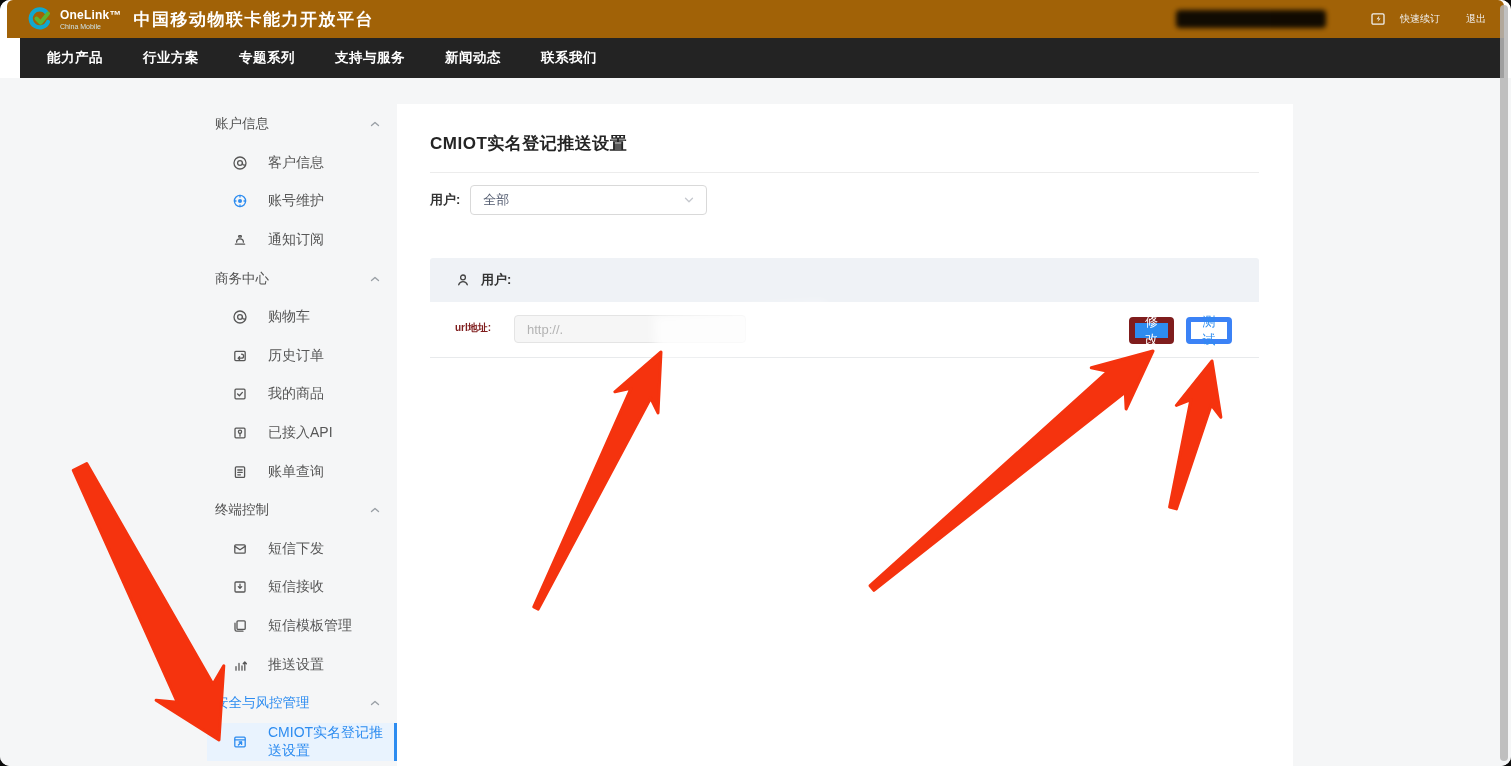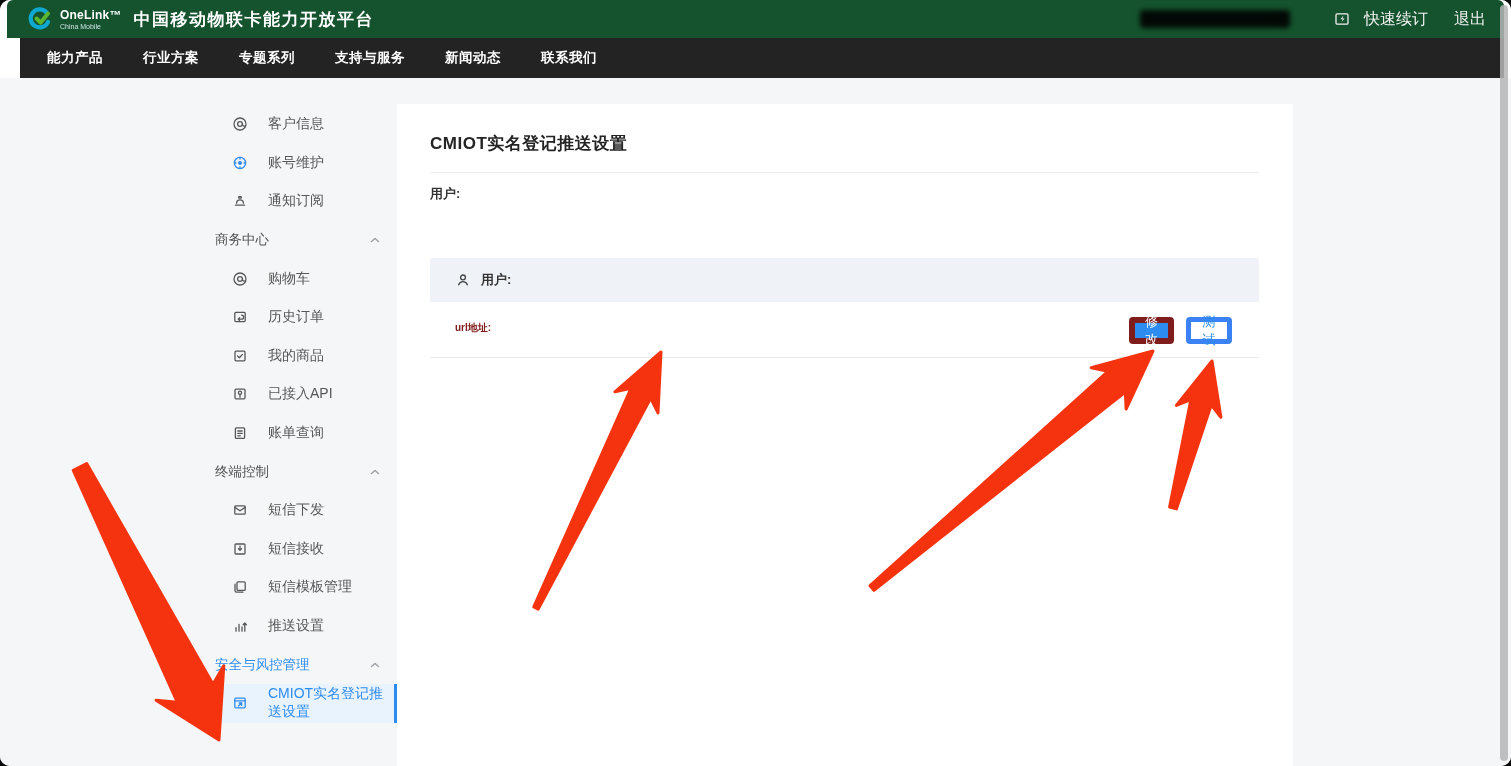--- a/index.html
+++ b/index.html
@@ -1,27 +1,27 @@
 <!DOCTYPE html>
 <html><head>
 <meta charset="utf-8">
 <style>
   html,body{margin:0;padding:0;background:#0c0c0c;font-family:"Liberation Sans","DejaVu Sans",sans-serif;}
   .window{position:relative;width:1511px;height:766px;background:#f5f6f7;border-radius:10px;overflow:hidden;margin:0 auto;}
   
   .topstrip{position:absolute;top:0;left:0;right:0;height:78px;background:#fff;}
-  .topbar{position:absolute;top:0;left:7px;right:7px;height:38px;background:#14532d;border-radius:6px 6px 0 0;display:flex;align-items:center;}
+  .topbar{position:absolute;top:0;left:7px;right:7px;height:38px;background:#a16207;border-radius:6px 6px 0 0;display:flex;align-items:center;}
   .brand{display:flex;align-items:center;margin-left:20px;gap:7px;}
   .brand-text{display:flex;flex-direction:column;line-height:1;}
   .brand-name{color:#fff;font-size:12px;font-weight:bold;letter-spacing:.2px;}
   .brand-sub{color:#cfe3e8;font-size:7px;margin-top:2px;}
   .site-title{color:#fff;font-size:17px;font-weight:bold;letter-spacing:1.5px;margin-left:12px;}
   .top-right{position:absolute;right:18px;top:0;height:38px;display:flex;align-items:center;gap:26px;}
   .redacted{width:150px;height:18px;background:#020202;border-radius:4px;filter:blur(2.5px);opacity:.9;margin-right:18px;}
-  .top-link{display:flex;align-items:center;gap:14px;color:#f2f2f2;font-size:16px;cursor:pointer;}
+  .top-link{display:flex;align-items:center;gap:14px;color:#f2f2f2;font-size:10px;cursor:pointer;}
   .navbar{position:absolute;top:38px;left:20px;right:7px;height:40px;background:#232323;display:flex;align-items:center;padding-left:27px;box-sizing:border-box;}
   .nav-item{color:#fff;font-size:13.5px;font-weight:600;letter-spacing:.5px;margin-right:40px;cursor:pointer;}
   
   .content{position:absolute;top:78px;left:0;right:0;bottom:0;background:#f5f6f7;}
   
   .sidebar{position:absolute;left:207px;top:27px;width:190px;}
   .side-row{height:38.6px;display:flex;align-items:center;box-sizing:border-box;}
   .side-section{justify-content:space-between;padding:0 14px 0 8px;color:#515151;font-size:13.5px;cursor:pointer;}
   .side-section.active{color:#2d8cf0;}
   .side-section .icn{color:#9aa0a6;}
@@ -99,20 +99,28 @@
       <div class="nav-item">能力产品</div>
       <div class="nav-item">行业方案</div>
       <div class="nav-item">专题系列</div>
       <div class="nav-item">支持与服务</div>
       <div class="nav-item">新闻动态</div>
       <div class="nav-item">联系我们</div>
     </div>
 
   <div class="content">
     <div class="sidebar" id="sidebar">
+        <div class="side-row side-section">
+          <span>账户信息</span>
+          <span class="icn">
+            <svg viewBox="0 0 16 16">
+              <path d="M4.5 9.6 8 6.4l3.5 3.2"></path>
+            </svg>
+          </span>
+        </div>
         <div class="side-row side-item">
           <span class="icn">
             <svg viewBox="0 0 16 16">
               <circle cx="8" cy="8" r="6"></circle>
               <circle cx="8" cy="8" r="2.4"></circle>
               <path d="M10.4 8c0 1.7 1.2 2.5 2.4 2"></path>
             </svg>
           </span>
           <span>客户信息</span>
         </div>
@@ -254,34 +262,46 @@
           <span>CMIOT实名登记推送设置</span>
         </div>
       </div>
 
     <div class="card">
       <div class="page-title">CMIOT实名登记推送设置</div>
       <div class="title-divider"></div>
 
       <div class="filter-row">
         <span class="filter-label">用户:</span>
+        <div class="select">
+          <span class="select-value">全部</span>
+          <span class="icn">
+            <svg viewBox="0 0 16 16">
+                <path d="M4.5 6.3 8 9.7l3.5-3.4"></path>
+              </svg>
+          </span>
+        </div>
       </div>
 
       <div class="panel">
         <div class="panel-header">
           <span class="icn">
             <svg viewBox="0 0 16 16">
                 <circle cx="8" cy="5.4" r="2.4"></circle>
                 <path d="M3.7 12.8a4.5 4.5 0 0 1 8.6 0"></path>
               </svg>
           </span>
           <span class="panel-header-label">用户:</span>
         </div>
         <div class="panel-body">
           <span class="url-label">url地址:</span>
+          <div class="url-input">
+            <span>http://.</span>
+            <div class="url-smudge"></div>
+          </div>
           <button class="btn btn-primary">修 改</button>
           <button class="btn btn-ghost">测 试</button>
         </div>
       </div>
     </div>
   </div>
 
   <svg class="arrows" id="arrows" width="1511" height="766" viewBox="0 0 1511 766">
       <polygon points="73.3,470.4 177.4,702.3 156.1,700.2 219.0,740.0 223.8,665.7 213.0,684.2 86.7,463.6" fill="#f5330e" stroke="#f5330e" stroke-width="3" stroke-linejoin="round"></polygon>
       <polygon points="538.2,609.1 650.7,398.1 658.0,412.9 661.0,352.0 614.9,391.8 631.0,388.4 533.8,606.9" fill="#f5330e" stroke="#f5330e" stroke-width="3" stroke-linejoin="round"></polygon>

